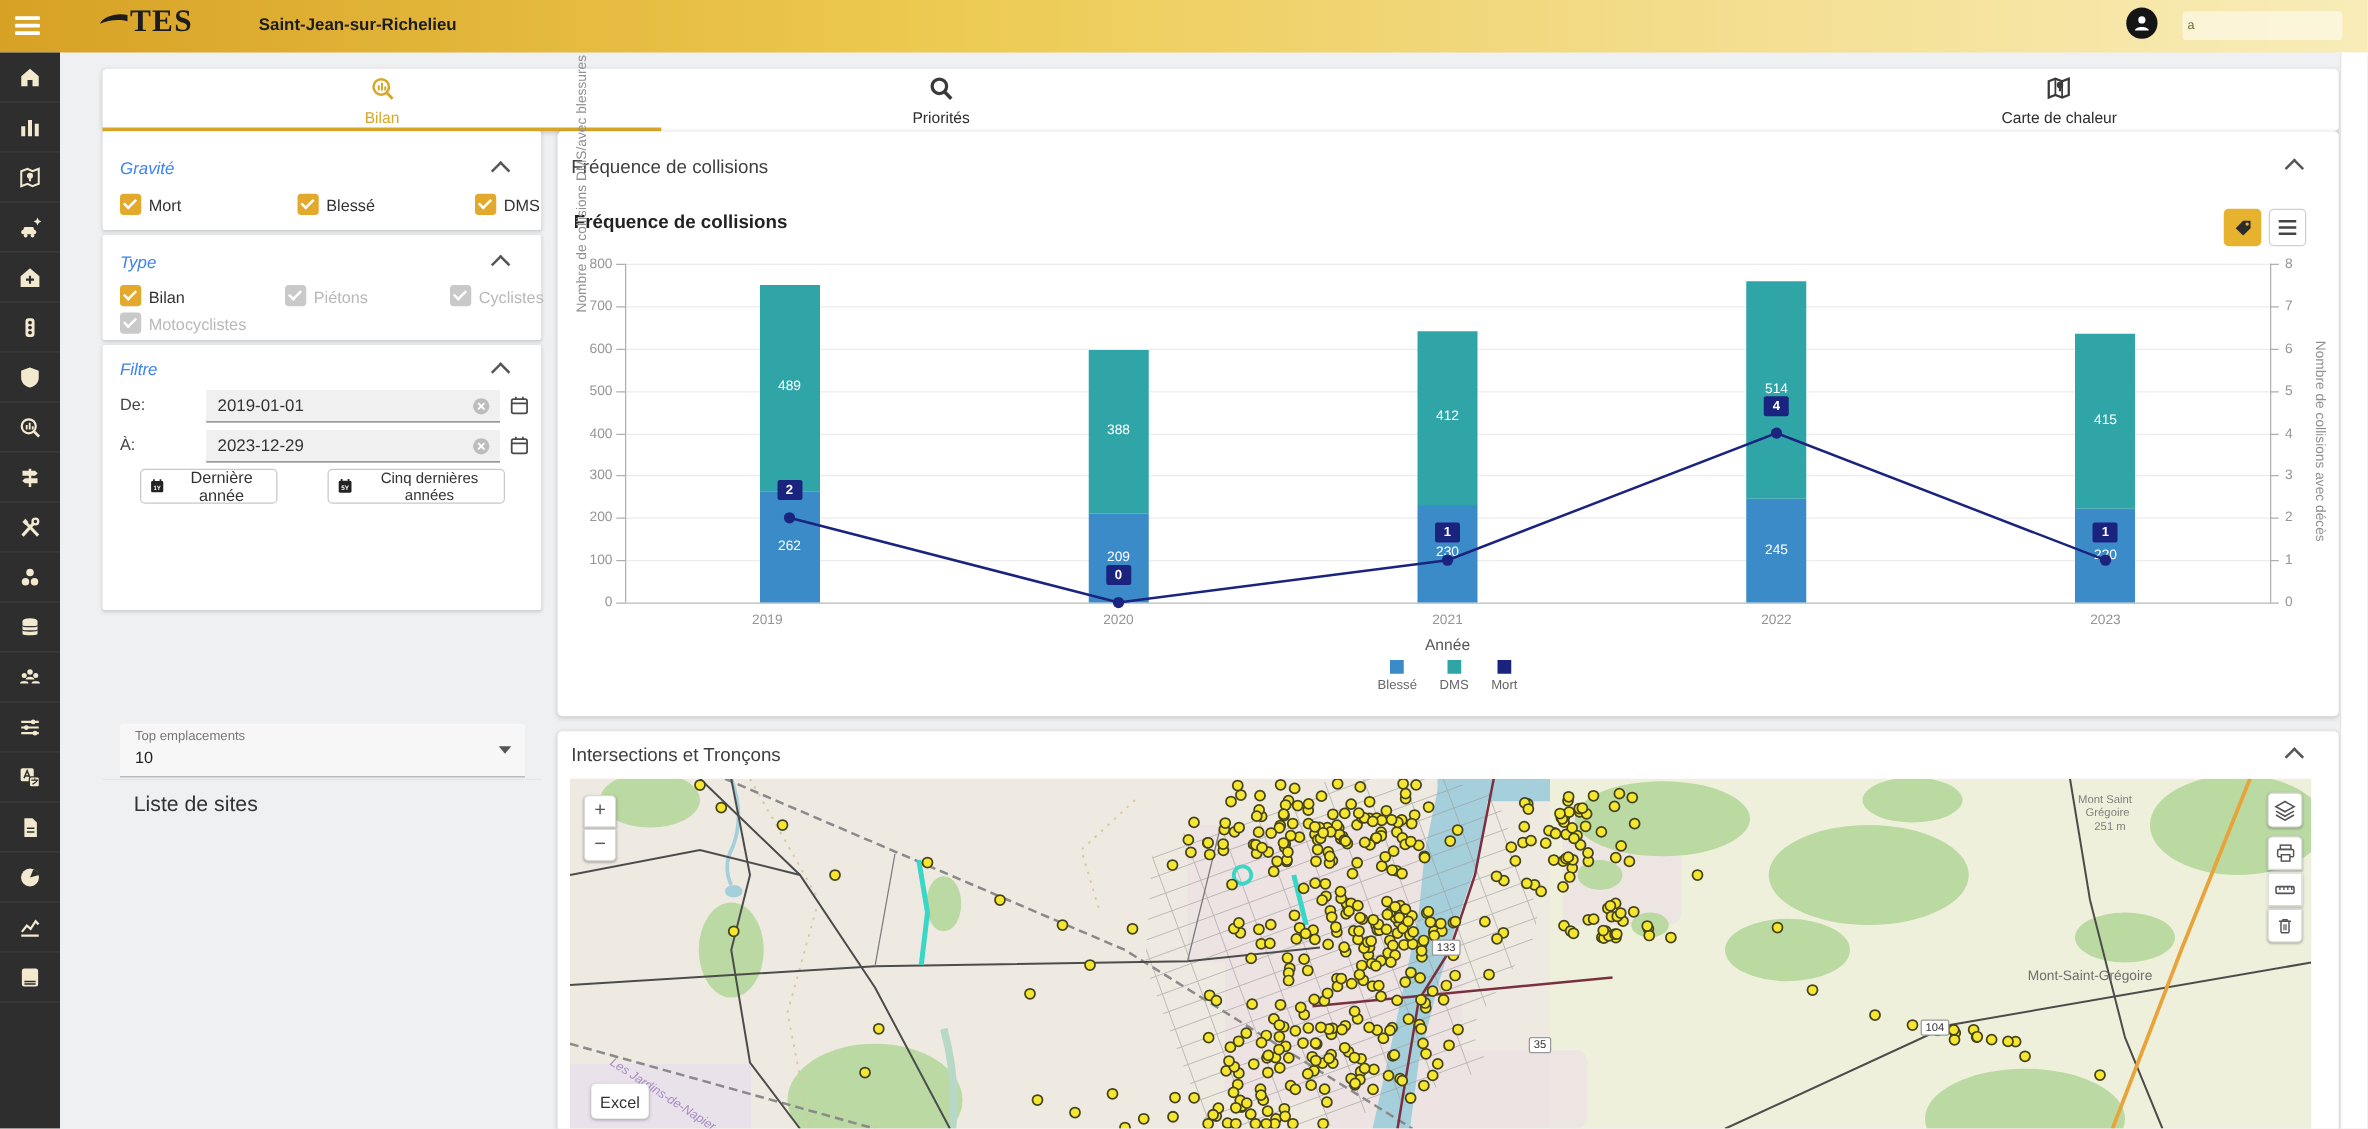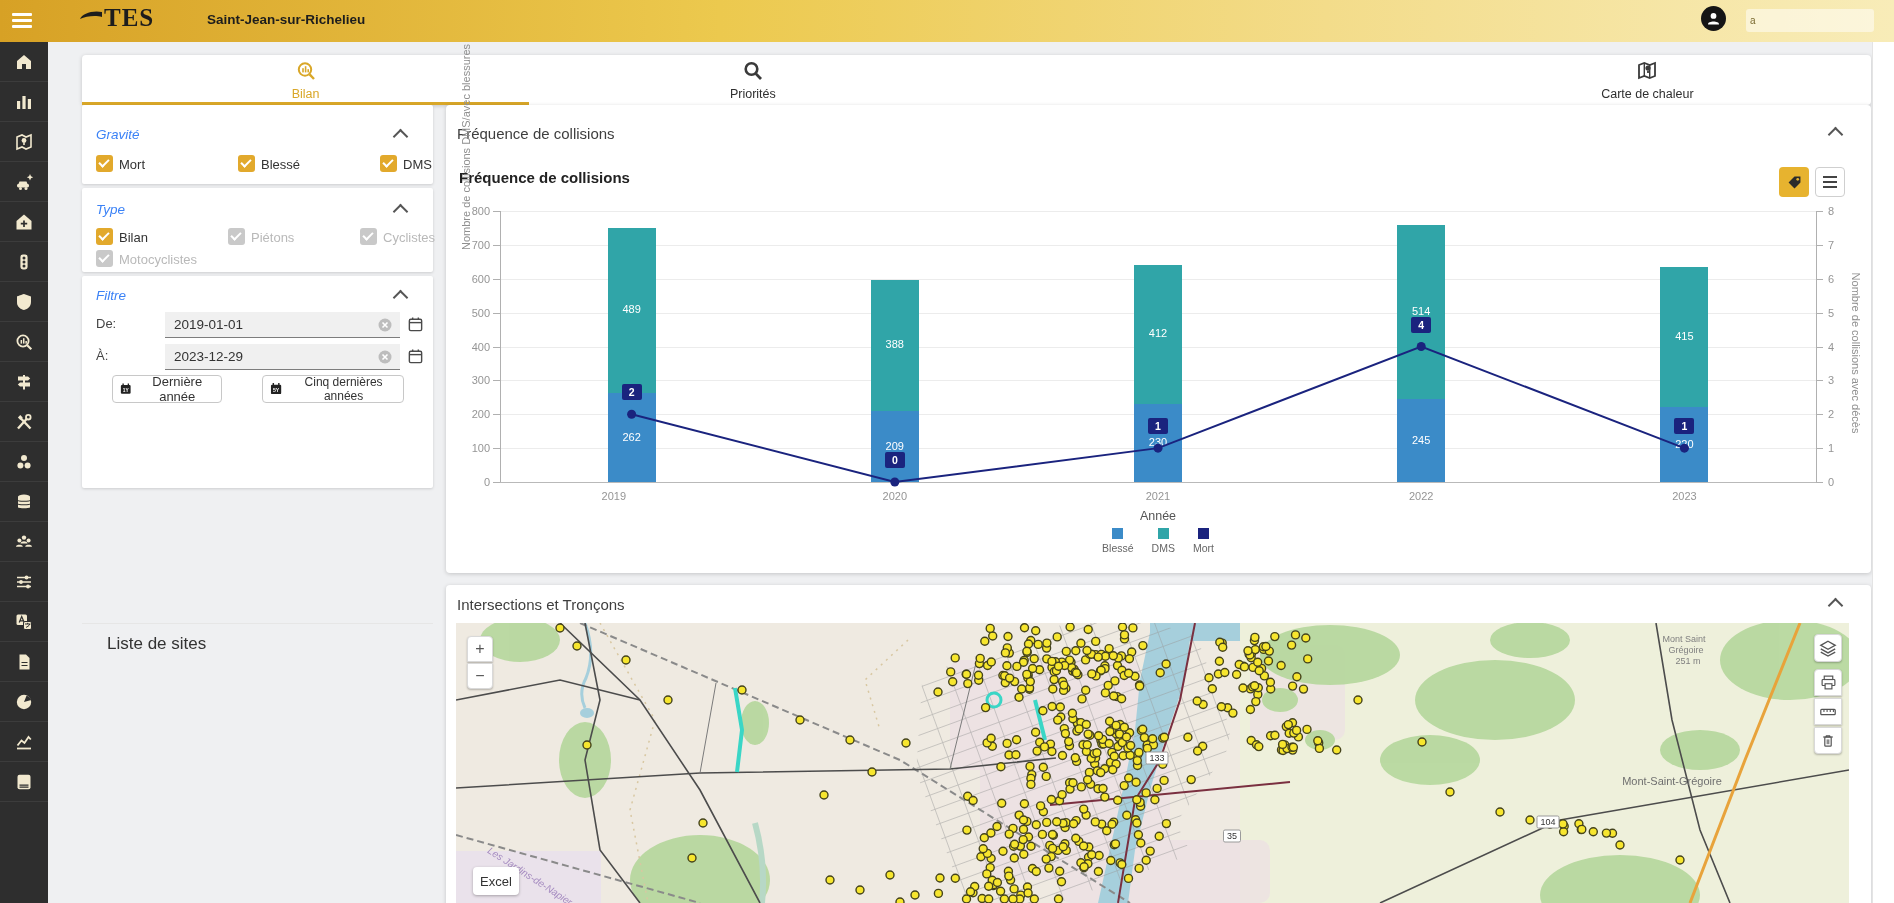--- a/index.html
+++ b/index.html
@@ -370,20 +370,25 @@
     </button>
     <button class="btn-outline" style="left:180px;top:99px;width:142px;height:28px;font-size:12px;">
       <svg width="16" height="16" viewBox="0 0 18 18">
           <rect x="2.5" y="3.5" width="13" height="12" rx="1.5" fill="#222"></rect>
           <path d="M5.5 1.5 V4 M12.5 1.5 V4" stroke="#222" stroke-width="1.8"></path>
           <text x="9" y="12.5" font-size="6.5" font-weight="bold" fill="#fff" text-anchor="middle" font-family="Liberation Sans,sans-serif">5Y</text>
         </svg>
       <span>Cinq dernières années</span>
     </button>
 
+    <div id="top-select">
+      <div class="lab">Top emplacements</div>
+      <div class="val">10</div>
+      <div class="caret"></div>
+    </div>
 
     <div id="sites-row">
       <span>Liste de sites</span>
     </div>
   </div>
 
   <div class="card" id="chart-card" style="left:446px;top:105px;width:1425px;height:468px;">
     <div class="panel-title" style="left:11px;top:20px;">Fréquence de collisions</div>
     <div class="chev" style="left:1384px;top:24px;"></div>
     <div class="panel-title" style="left:13px;top:64px;font-weight:bold;font-size:15px;color:#222;">Fréquence de collisions</div>

